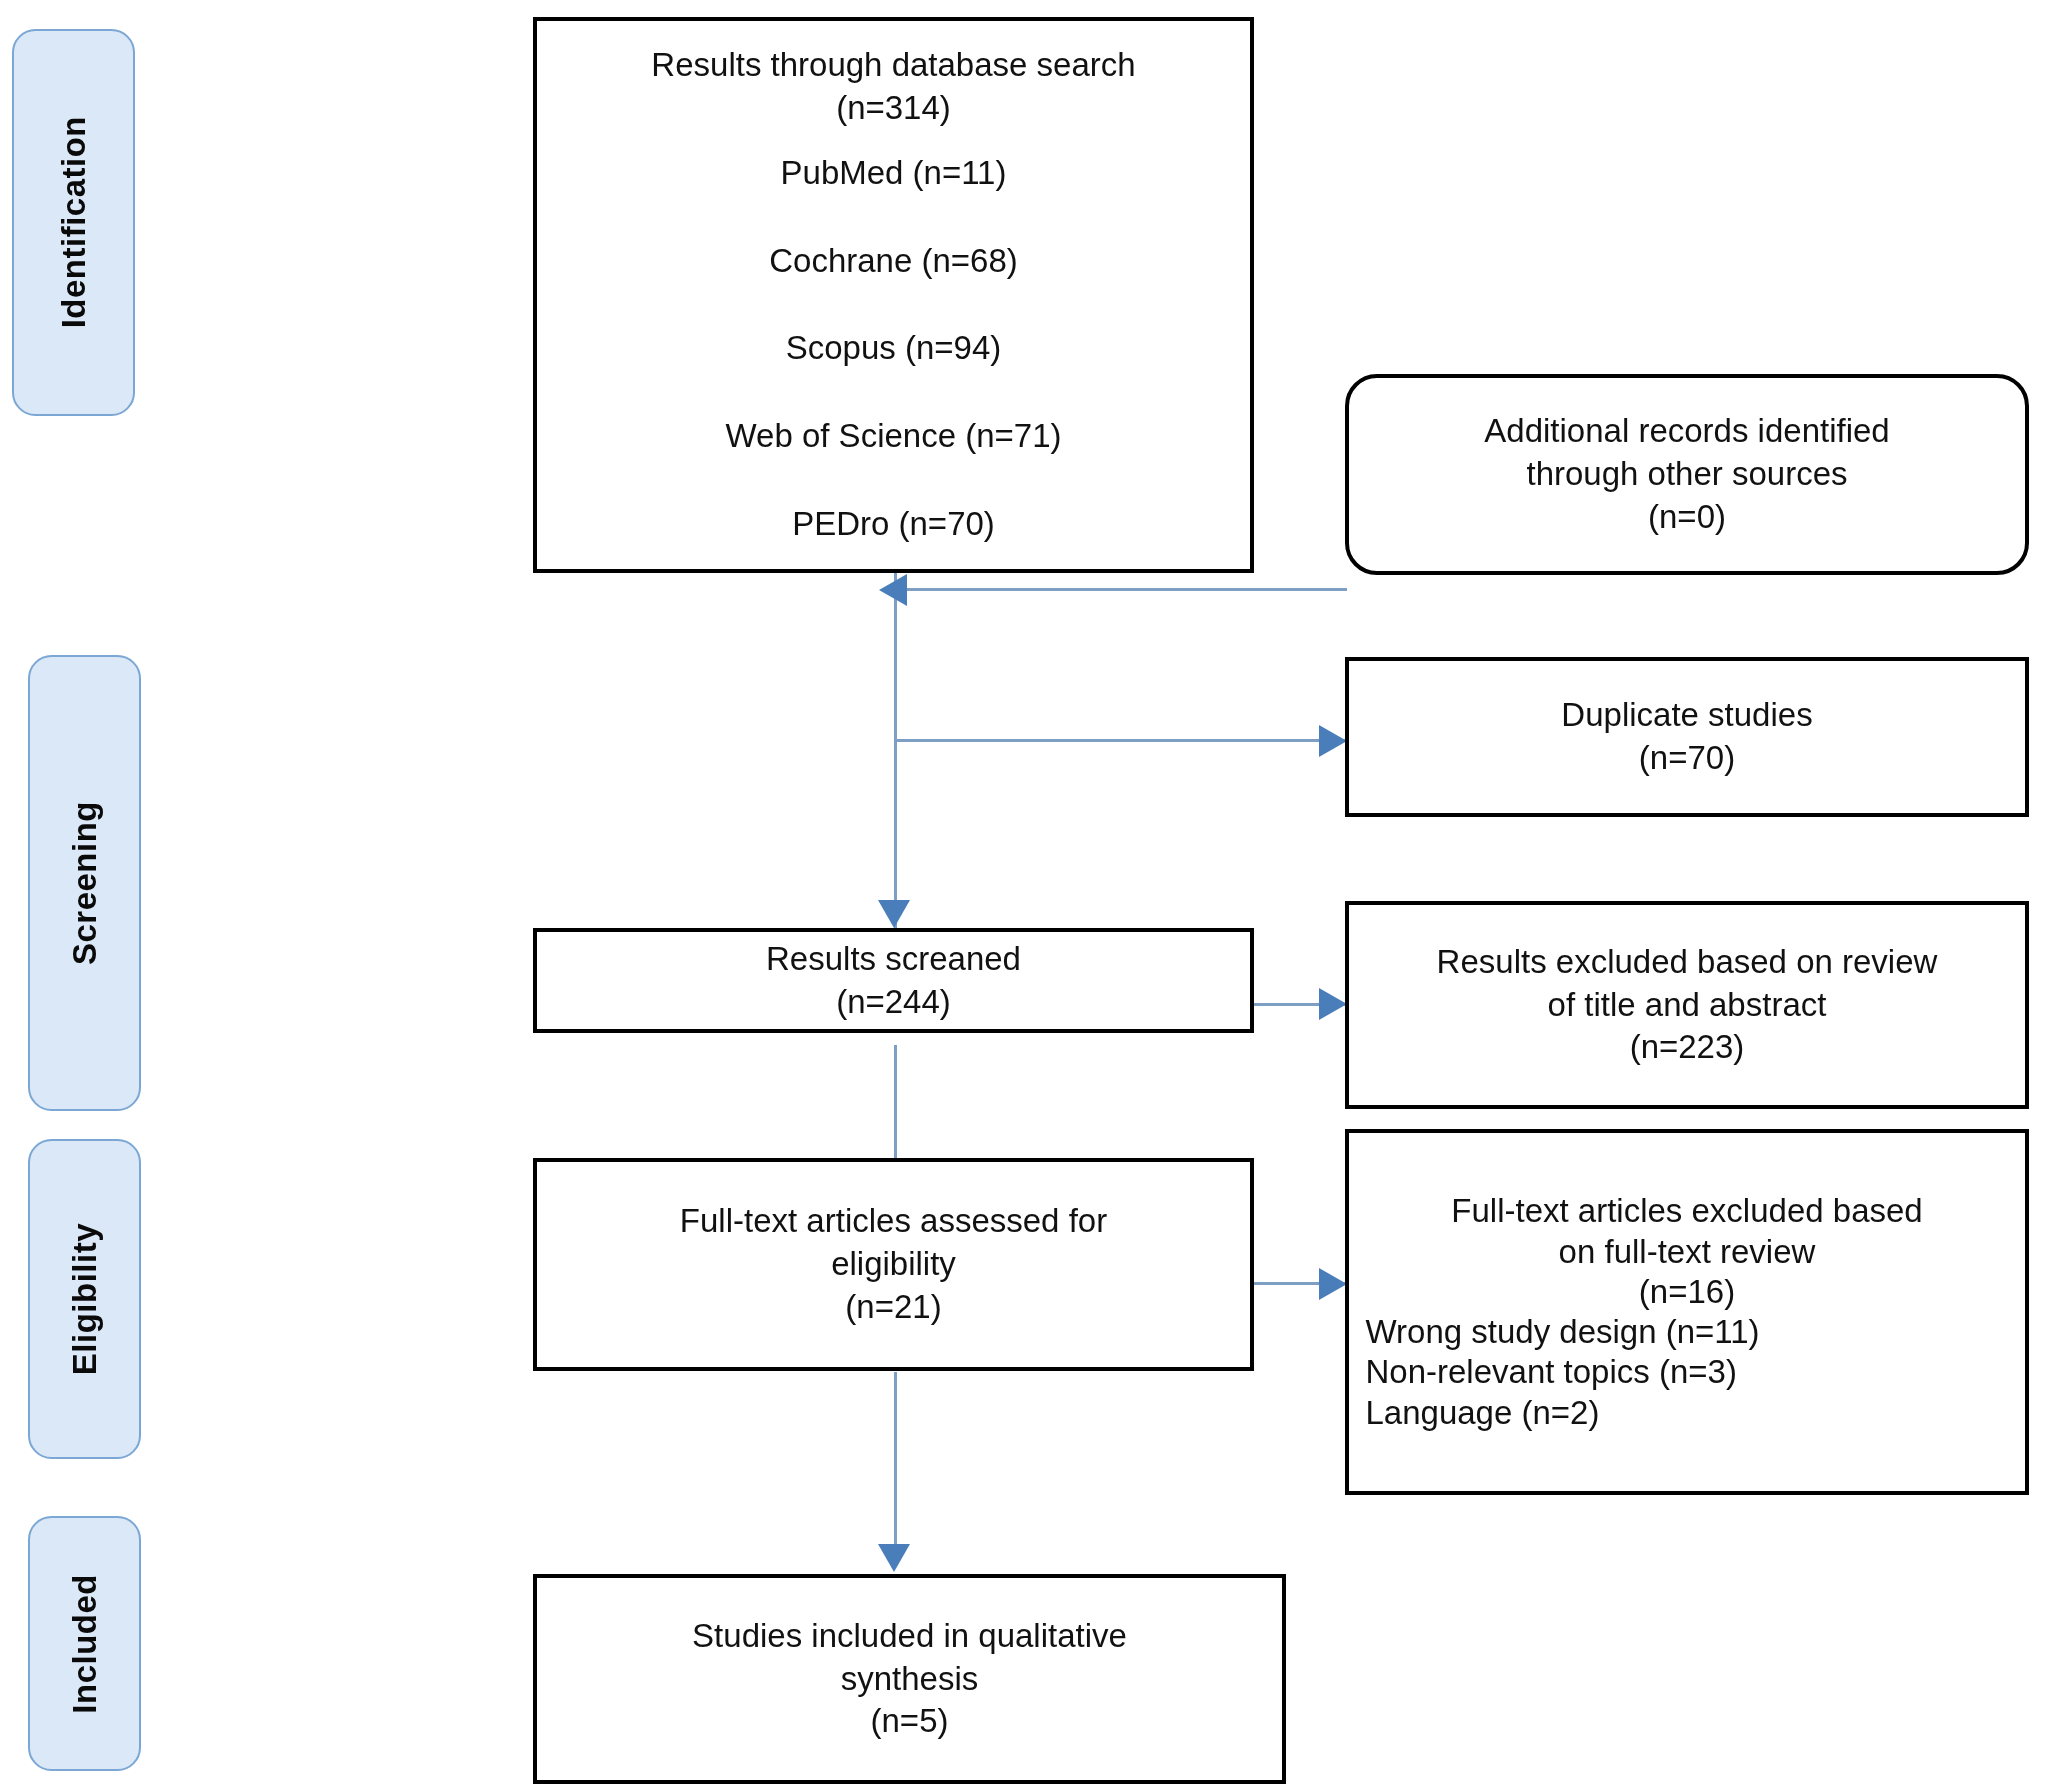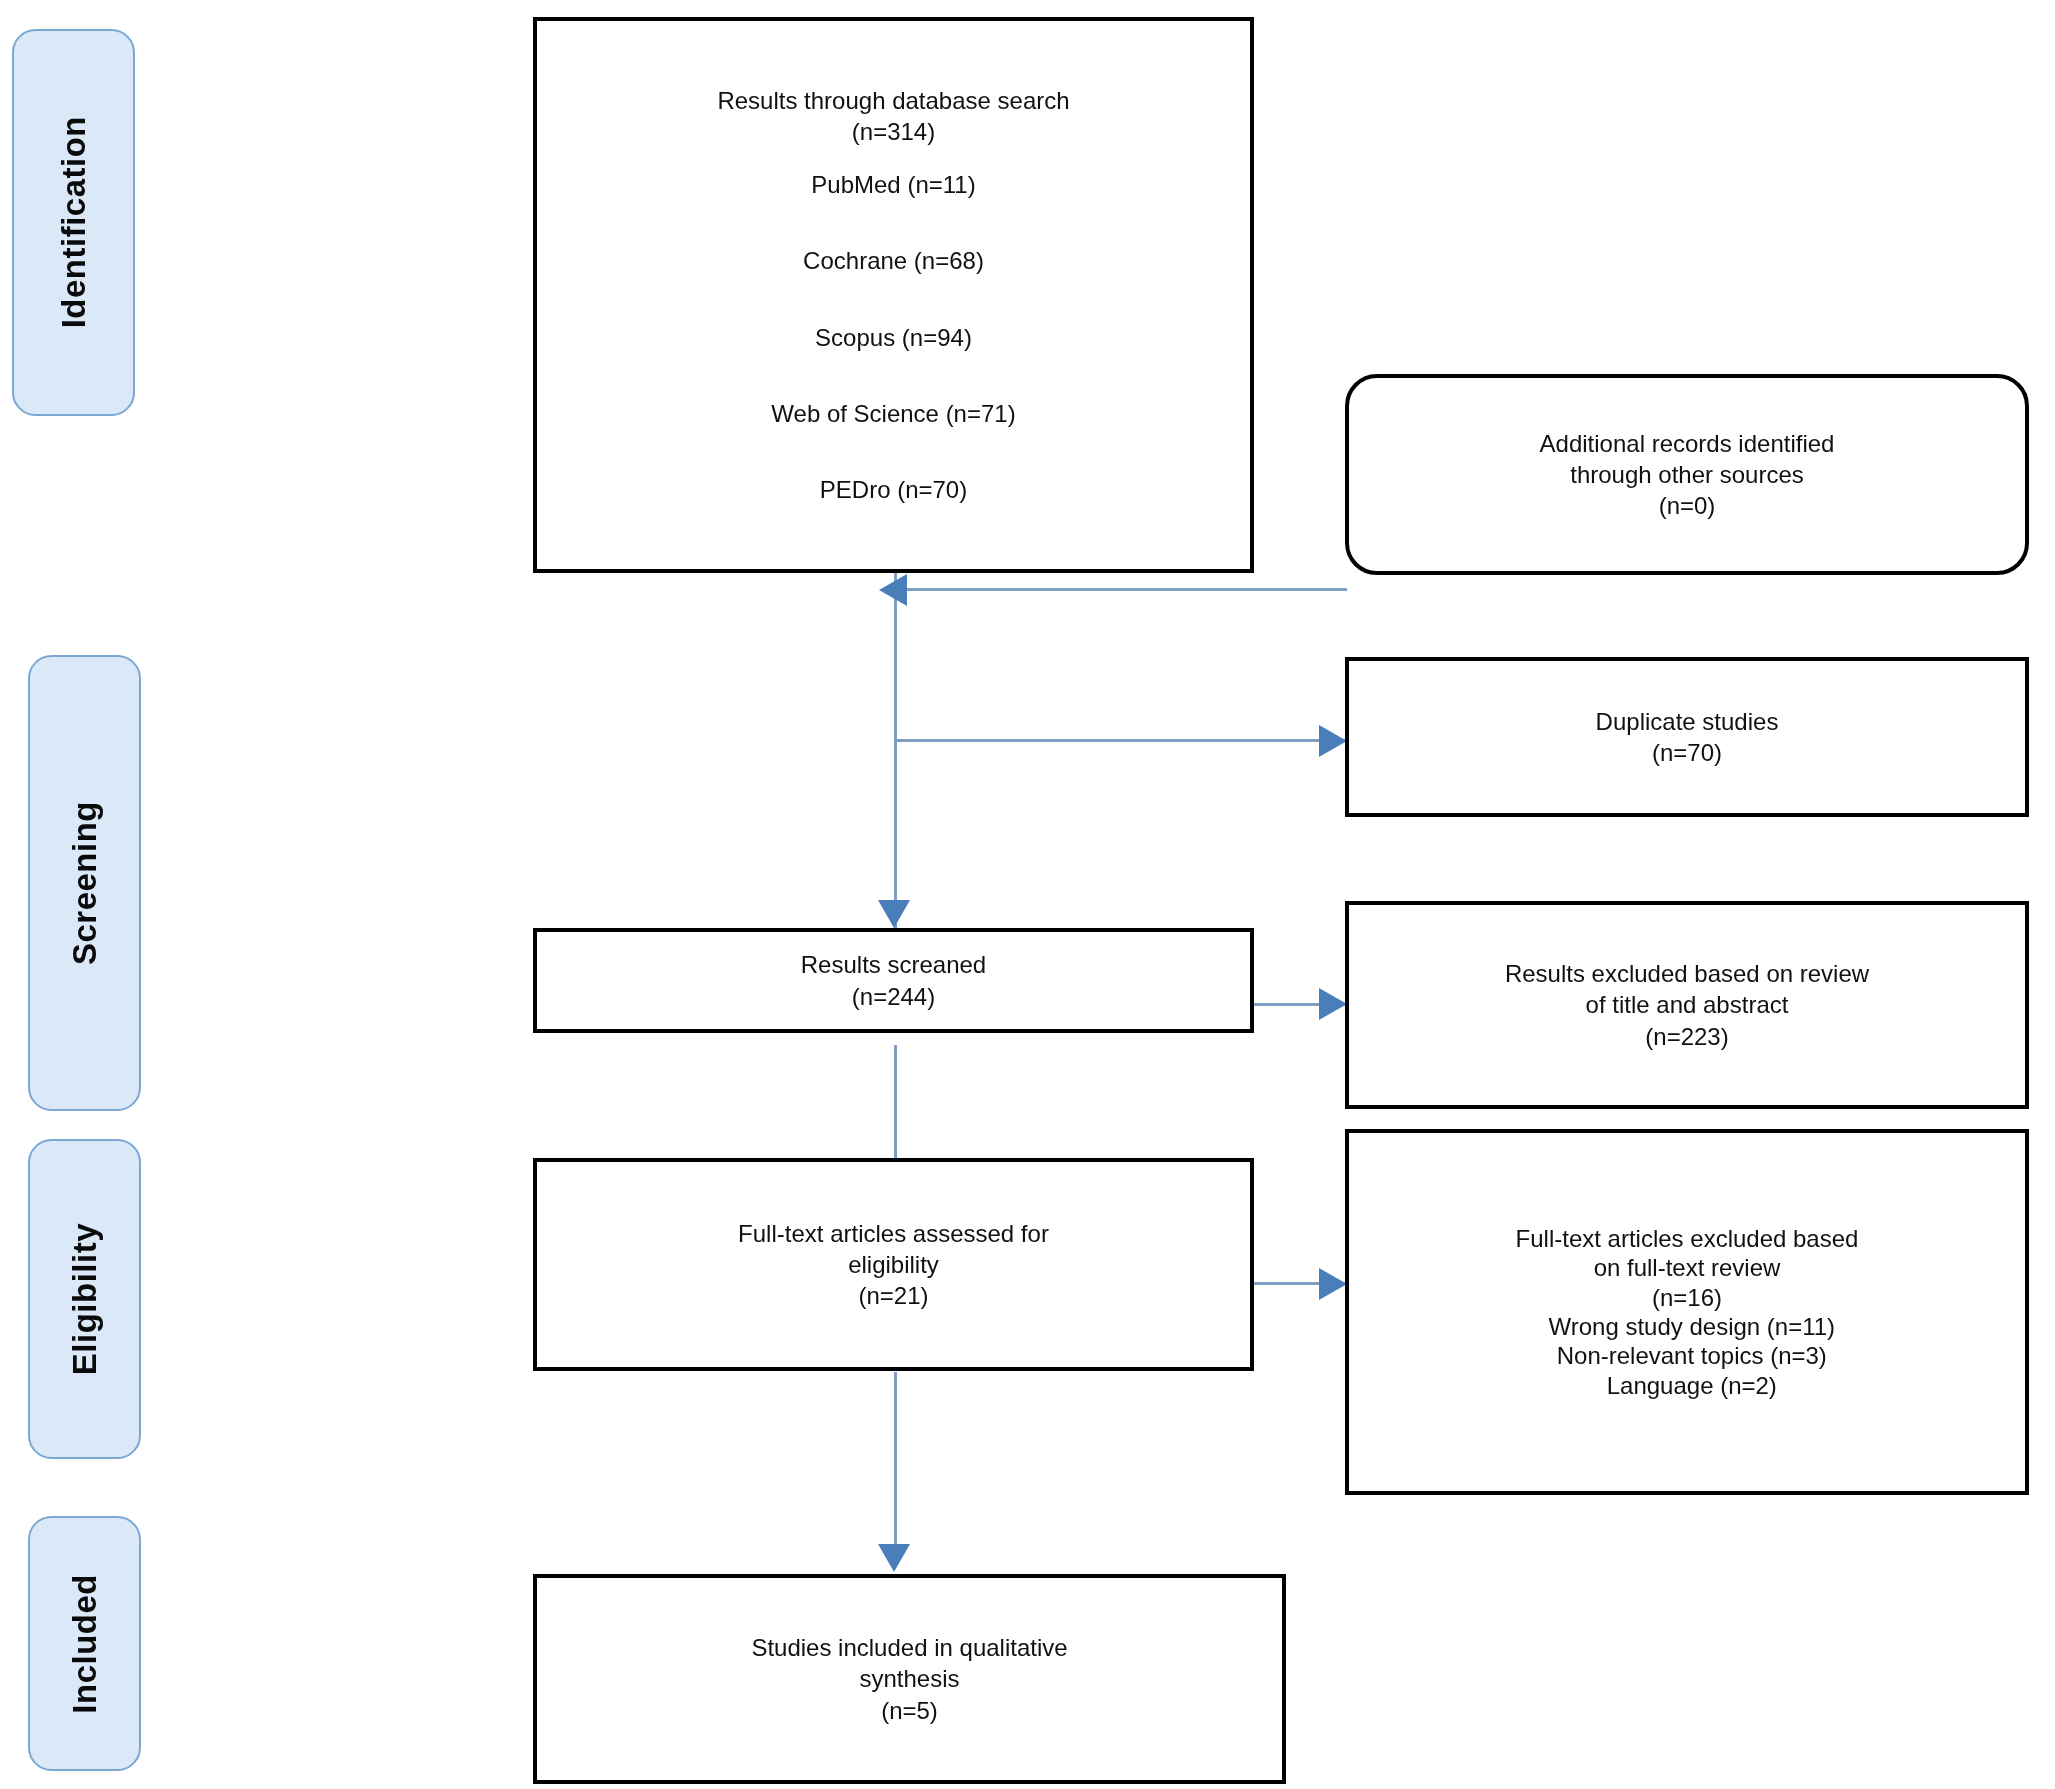--- a/index.html
+++ b/index.html
@@ -46,34 +46,34 @@
     background: #ffffff;
     border: 4.8px solid #000000;
     display: flex;
     flex-direction: column;
     align-items: center;
     justify-content: center;
     text-align: center;
     padding: 5.3px 14px;
   }
   .fbox .line {
-    font-size: 24px;
+    font-size: 33px;
     line-height: 1.30;
     color: #111111;
     white-space: nowrap;
   }
   .fbox .line.tight { line-height: 1.22; }
   .fbox .block {
     display: flex;
     flex-direction: column;
     align-items: center;
     width: 100%;
   }
   .fbox .block.leftalign {
-    align-items: center;
+    align-items: flex-start;
     padding-left: 9.6px;
   }
 
   
   .conn {
     position: absolute;
     background: #7e9fc4;
   }
   .conn.v { width: 3.2px; }
   .conn.h { height: 3.2px; }

